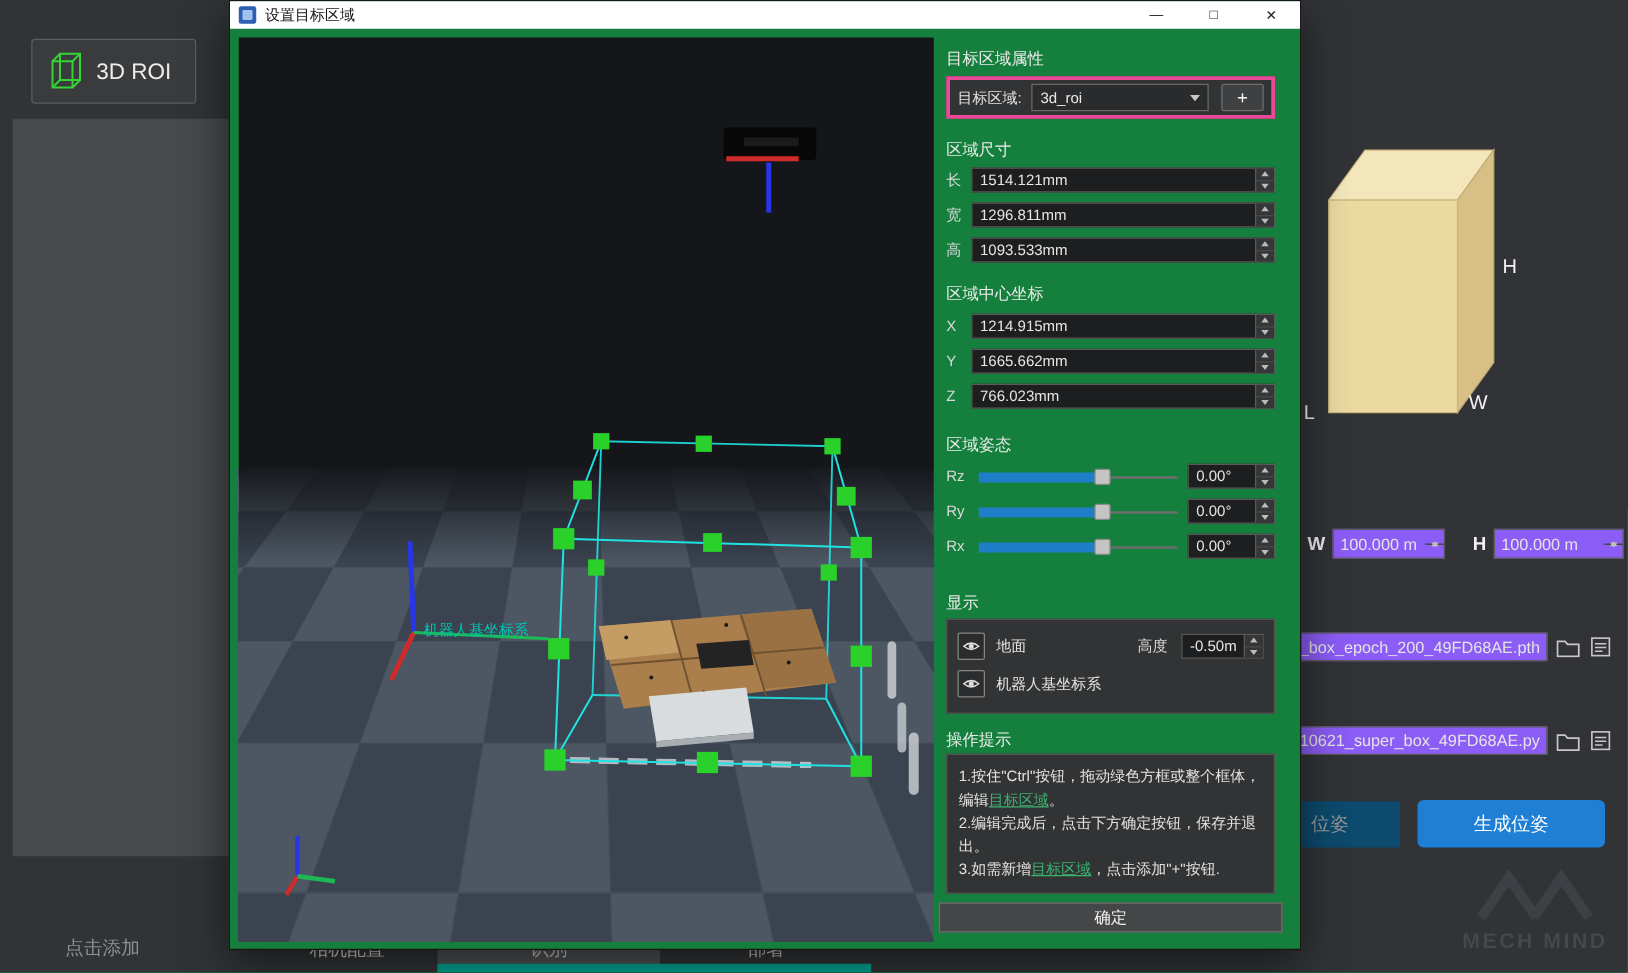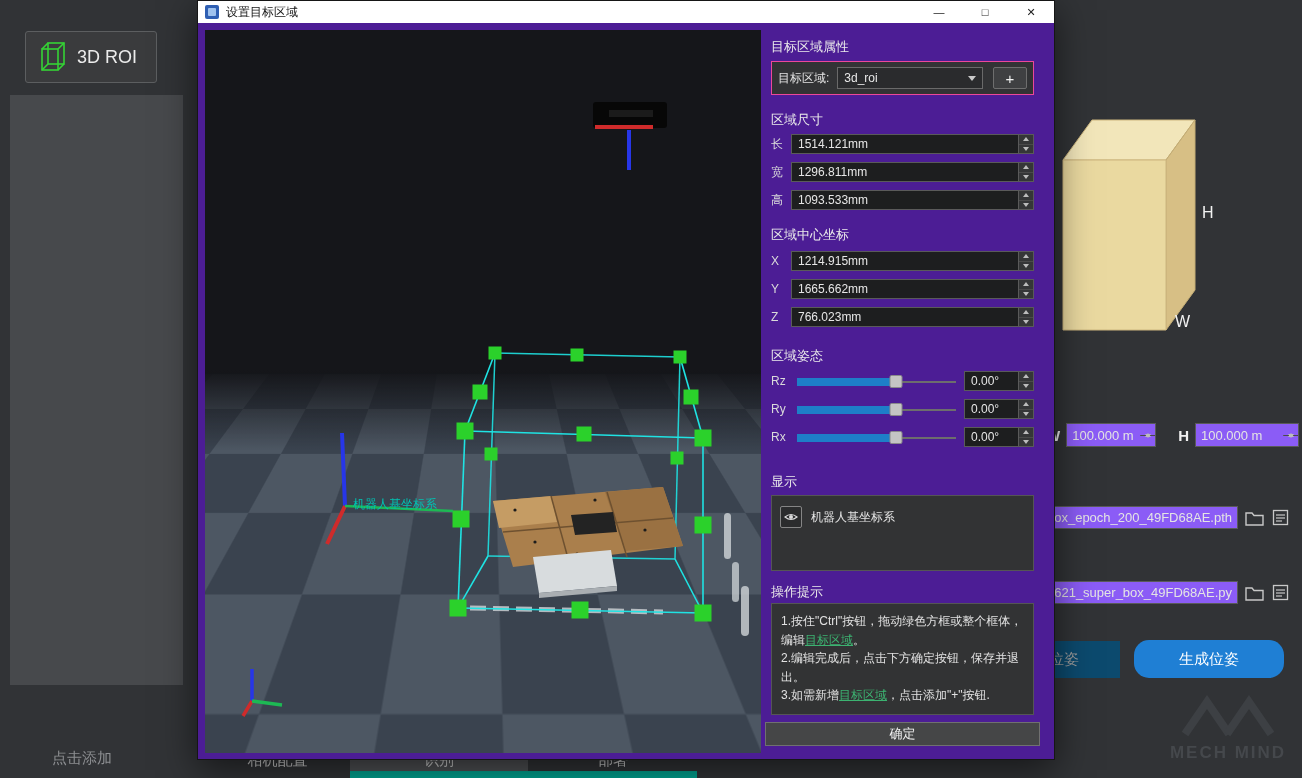--- a/index.html
+++ b/index.html
@@ -20,46 +20,46 @@
   .cube-svg{position:absolute;left:1030px;top:95px}
   .wh-row{position:absolute;left:1040px;top:423px;height:24px;display:flex;align-items:center}
   .wh-label{font-size:15px;font-weight:bold;color:#f0f0f0;margin:0 6px}
   .bg-field{height:24px;background:#8b5cf6;border:1px solid #5a5a5a;display:flex;align-items:center;color:#e4e4e4;font-size:13px}
   .bg-field .fval{flex:1;padding:0 5px;white-space:nowrap;overflow:hidden}
   .file-row{position:absolute;display:flex;align-items:center;gap:6px}
   .file-field{width:238px;height:23px}
   .file-field .fval{text-align:right}
   .icon-btn{width:20px;height:20px;display:flex;align-items:center;justify-content:center;cursor:pointer}
   .pose-btn-gray{position:absolute;left:1008px;top:641px;width:112px;height:37px;background:#0c4a6e;color:#9a9a9a;font-size:15px;display:flex;align-items:center;justify-content:center;cursor:pointer}
-  .generate-btn{position:absolute;left:1134px;top:640px;width:150px;height:38px;background:#1f7fd4;border-radius:15px;color:#fff;font-size:15px;display:flex;align-items:center;justify-content:center;cursor:pointer}
+  .generate-btn{position:absolute;left:1134px;top:640px;width:150px;height:38px;background:#1f7fd4;border-radius:5px;color:#fff;font-size:15px;display:flex;align-items:center;justify-content:center;cursor:pointer}
   .brand{position:absolute;left:1150px;top:694px;width:156px;text-align:center}
   .brand-text{font-size:17px;font-weight:bold;letter-spacing:2px;color:#45484c;margin-top:2px}
 
   
-  .dialog{position:absolute;left:197px;top:0;width:858px;height:760px;background:#4c1d95;border:1px solid #161616;box-shadow:0 10px 35px rgba(0,0,0,.55)}
+  .dialog{position:absolute;left:183px;top:0;width:858px;height:760px;background:#15803d;border:1px solid #161616;box-shadow:0 10px 35px rgba(0,0,0,.55)}
   .titlebar{position:absolute;left:0;top:0;right:0;height:22px;background:#ffffff;display:flex;align-items:center}
   .title-icon{width:14px;height:14px;margin-left:7px;border-radius:2px;background:#2f5fb3;position:relative}
   .title-icon::after{content:"";position:absolute;left:3px;top:3px;width:8px;height:8px;background:#9fc2ee;border-radius:1px}
   .title-text{margin-left:7px;font-size:12px;color:#151515}
   .win-controls{margin-left:auto;display:flex;height:100%}
   .win-btn{width:46px;height:100%;display:flex;align-items:center;justify-content:center;font-size:11px;color:#222;cursor:pointer}
 
   
   .viewport{position:absolute;left:7px;top:29px;width:556px;height:723px;background:#15161a;overflow:hidden}
   .floor{position:absolute;left:-160px;top:344px;width:880px;height:640px;
     background:conic-gradient(#4d5763 90deg,#3a434f 90deg 180deg,#4d5763 180deg 270deg,#3a434f 270deg);
     background-size:112px 112px;transform-origin:50% 0;transform:perspective(430px) rotateX(56deg)}
   .floor-fade{position:absolute;left:0;top:340px;width:100%;height:80px;background:linear-gradient(#15161a,rgba(21,22,26,0))}
   .vp-svg{position:absolute;left:0;top:0}
 
   
   .panel{position:absolute;left:573px;top:29px;width:263px;height:724px}
   .panel .abs{position:absolute;left:0;right:0}
   .sec-title{font-size:13px;color:#ebebeb}
-  .region-row{display:flex;align-items:center;background:#323335;border:1px solid #ec4899;padding:0 6px}
+  .region-row{display:flex;align-items:center;background:#323335;border:3px solid #ec4899;padding:0 6px}
   .region-label{font-size:12px;color:#e2e2e2;margin-right:8px}
   .dropdown{flex:1;height:22px;background:#2a2b2d;border:1px solid #6a6a6a;display:flex;align-items:center;padding:0 6px;cursor:pointer}
   .dropdown .dval{flex:1;color:#e8e8e8}
   .chevron-down{width:0;height:0;border-left:4px solid transparent;border-right:4px solid transparent;border-top:5px solid #c9c9c9}
   .plus-btn{width:34px;height:22px;margin-left:10px;background:#3f4042;border:1px solid #6e6e6e;border-radius:2px;color:#f2f2f2;font-size:15px;display:flex;align-items:center;justify-content:center;cursor:pointer}
   .frow{display:flex;align-items:center;height:20px}
   .flabel{width:20px;color:#dadada}
   .srow .flabel{width:26px}
   .field{flex:1;height:20px;background:#1d1e1f;border:1px solid #5a5a5a;display:flex;align-items:stretch}
   .field .fval{flex:1;display:flex;align-items:center;padding-left:6px;color:#e6e6e6}
@@ -417,20 +417,38 @@
     <div class="abs sec-title" style="top:443px">显示</div>
 
     <div class="abs disp-box" style="top:465px;height:76px">
       <div class="disp-row">
         <span class="eye-btn">
           <svg width="14" height="10">
               <path d="M1,5 Q7,0 13,5 Q7,10 1,5 Z" fill="none" stroke="#dcdcdc" stroke-width="1.2"></path>
               <circle cx="7" cy="5" r="2" fill="#dcdcdc"></circle>
             </svg>
         </span>
+        <span class="disp-label">地面</span>
+        <span class="spacer"></span>
+        <span class="hlabel">高度</span>
+        <div class="field hfield">
+          <span class="fval">-0.50m</span>
+          <span class="spin">
+              <b class="up"></b>
+              <b class="dn"></b>
+            </span>
+        </div>
+      </div>
+      <div class="disp-row">
+        <span class="eye-btn">
+          <svg width="14" height="10">
+              <path d="M1,5 Q7,0 13,5 Q7,10 1,5 Z" fill="none" stroke="#dcdcdc" stroke-width="1.2"></path>
+              <circle cx="7" cy="5" r="2" fill="#dcdcdc"></circle>
+            </svg>
+        </span>
         <span class="disp-label">机器人基坐标系</span>
       </div>
     </div>
 
     <div class="abs sec-title" style="top:553px">操作提示</div>
 
     <div class="abs tips-box" style="top:573px;height:112px">
       <span>1.按住"Ctrl"按钮，拖动绿色方框或整个框体，编辑</span><span class="tip-link">目标区域</span><span>。</span><br>
       <span>2.编辑完成后，点击下方确定按钮，保存并退出。</span><br>
       <span>3.如需新增</span><span class="tip-link">目标区域</span><span>，点击添加"+"按钮.</span>

